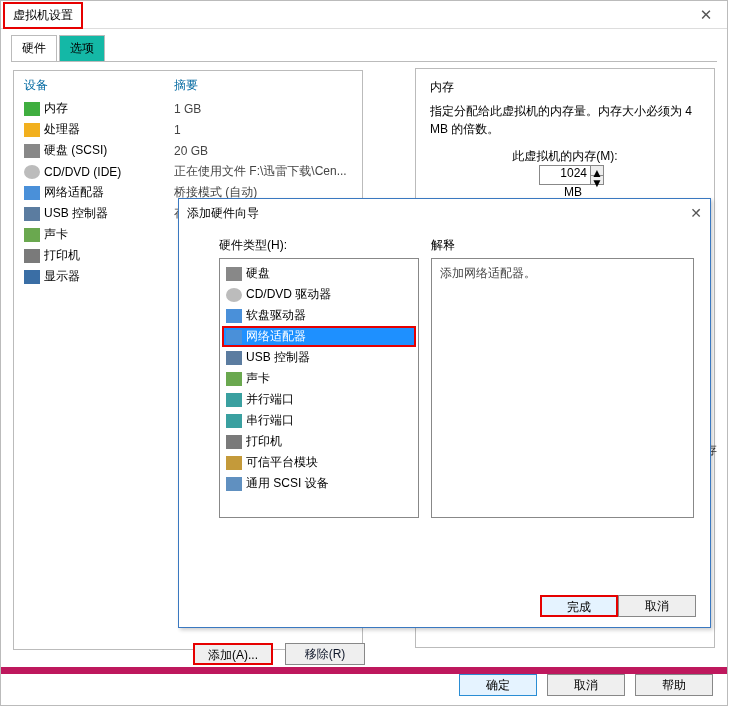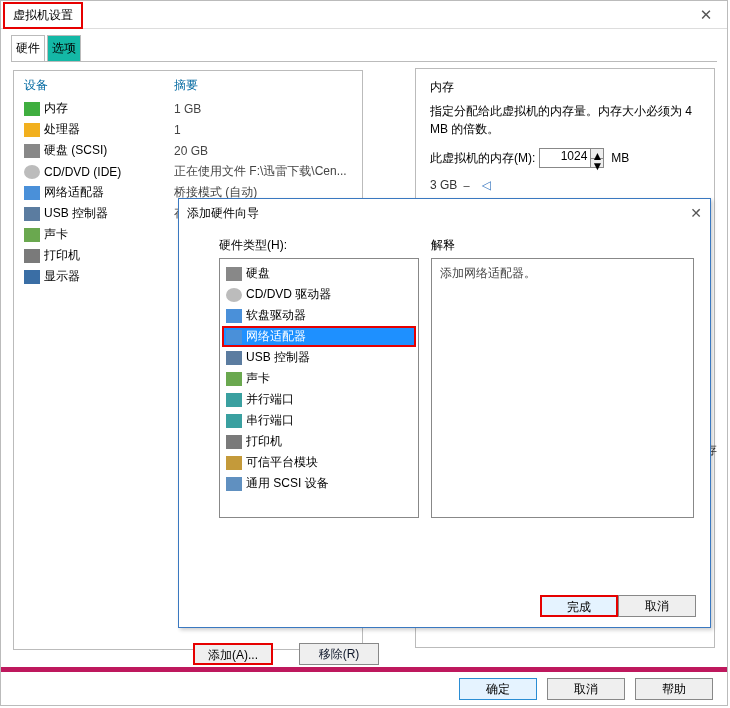--- a/index.html
+++ b/index.html
@@ -6,50 +6,50 @@
 body { margin: 0; background: #fff; width: 730px; height: 708px; position: relative; overflow: hidden; }
 
 
 .outer { position: absolute; left: 0; top: 0; width: 728px; height: 706px; border: 1px solid #bbb; background: #fff; }
 .titlebar { height: 28px; display: flex; align-items: center; border-bottom: 1px solid #ddd; gap: 19px; }
 .titlebar .tt { padding: 3px 8px; border: 2px solid #e60000; margin-left: 2px; margin-top:1px;}
 .titlebar .closeX { margin-left: auto; width: 42px; text-align: center; color:#555; font-size:15px; }
 
 
 .tabs { margin: 6px 10px 0 10px; display: flex; border-bottom: 1px solid #bbb; }
-.tab { padding: 4px 4px; border: 1px solid #bbb; border-bottom: none; background: #fff; margin-right: 2px; }
+.tab { padding: 4px 10px; border: 1px solid #bbb; border-bottom: none; background: #fff; margin-right: 2px; }
 .tab.inactive { background: #14b8a6; }
 
 .content { position: relative; padding: 8px 12px; }
 
 
 .hwpanel { border: 1px solid #bbb; width: 350px; height: 580px; padding: 6px 4px; background:#fff; }
 .hwheader { display: flex; border-bottom: 0px; margin-bottom: 4px; padding: 0 6px; color:#0369a1;}
 .hwheader .c1 { width: 150px; }
 .hwrow { display: flex; align-items: center; padding: 2px 6px; }
 .hwrow .ico { width: 16px; height: 14px; margin-right: 4px; display:inline-block; }
 .hwrow .name { width: 130px; }
 .hwrow .sum { color:#444; }
 
 
 .mempanel { position:absolute; left: 414px; top: 6px; width: 300px; border:1px solid #bbb; height: 580px; padding:10px 14px; background:#fff;}
 .mempanel .tt { margin-bottom:6px; }
-.memline { display:flex; align-items:center; margin: 10px 0; }
+.memline { display:flex; align-items:center; margin: 10px 0; flex-direction: column; }
 .spin { width:52px; height:20px; border:1px solid #888; text-align:right; padding-right:3px; margin:0 4px; position:relative;}
 .spinbtn { position:absolute; right:-14px; top:-1px; width:14px; height:20px; border:1px solid #888; background:#eee; font-size:8px; display:flex; flex-direction:column;}
 .spinbtn div{height:10px; text-align:center; border-bottom:1px solid #888;}
 .sliderarea { margin-top:8px; font-size:11px; color:#333;}
 .memside { position:absolute; right:10px; top:380px; color:#333;}
 
 
-.bottombar { position:absolute; left:0; bottom:0; width:100%; height:38px; border-top:5px solid #be185d; display:flex; justify-content:flex-end; align-items:center; padding-right:14px; gap:10px;}
+.bottombar { position:absolute; left:0; bottom:0; width:100%; height:38px; border-top:7px solid #be185d; display:flex; justify-content:flex-end; padding-right:14px; gap:10px;}
 .btn { min-width:78px; height:22px; border:1px solid #888; background:#efefef; text-align:center; line-height:20px;}
 .btn.primary { background:#e5f3ff; border-color:#2a8dd4; }
 
-.addrem { position:absolute; left:192px; top:642px; display:flex; gap:26px;}
+.addrem { position:absolute; left:192px; top:642px; display:flex; gap:12px;}
 .addrem .btn { width:80px;}
 .addrem .hl { border:2px solid #e60000; }
 .addrem .dis { color:#0f172a; }
 
 
 .wizard { position:absolute; left:178px; top:198px; width:533px; height:430px; border:1px solid #3a78c0; background:#fff; box-shadow: 2px 2px 4px rgba(0,0,0,.2);}
 .wizard .wtitle { height:28px; display:flex; align-items:center; padding:0 8px; border-bottom:0px;}
 .wizard .wtitle .tx { }
 .wizard .wtitle .cx { margin-left:auto; font-size:14px; color:#555;}
 .wizard .whead { padding: 8px 18px 10px 18px; border-bottom:1px solid #ccc;}

